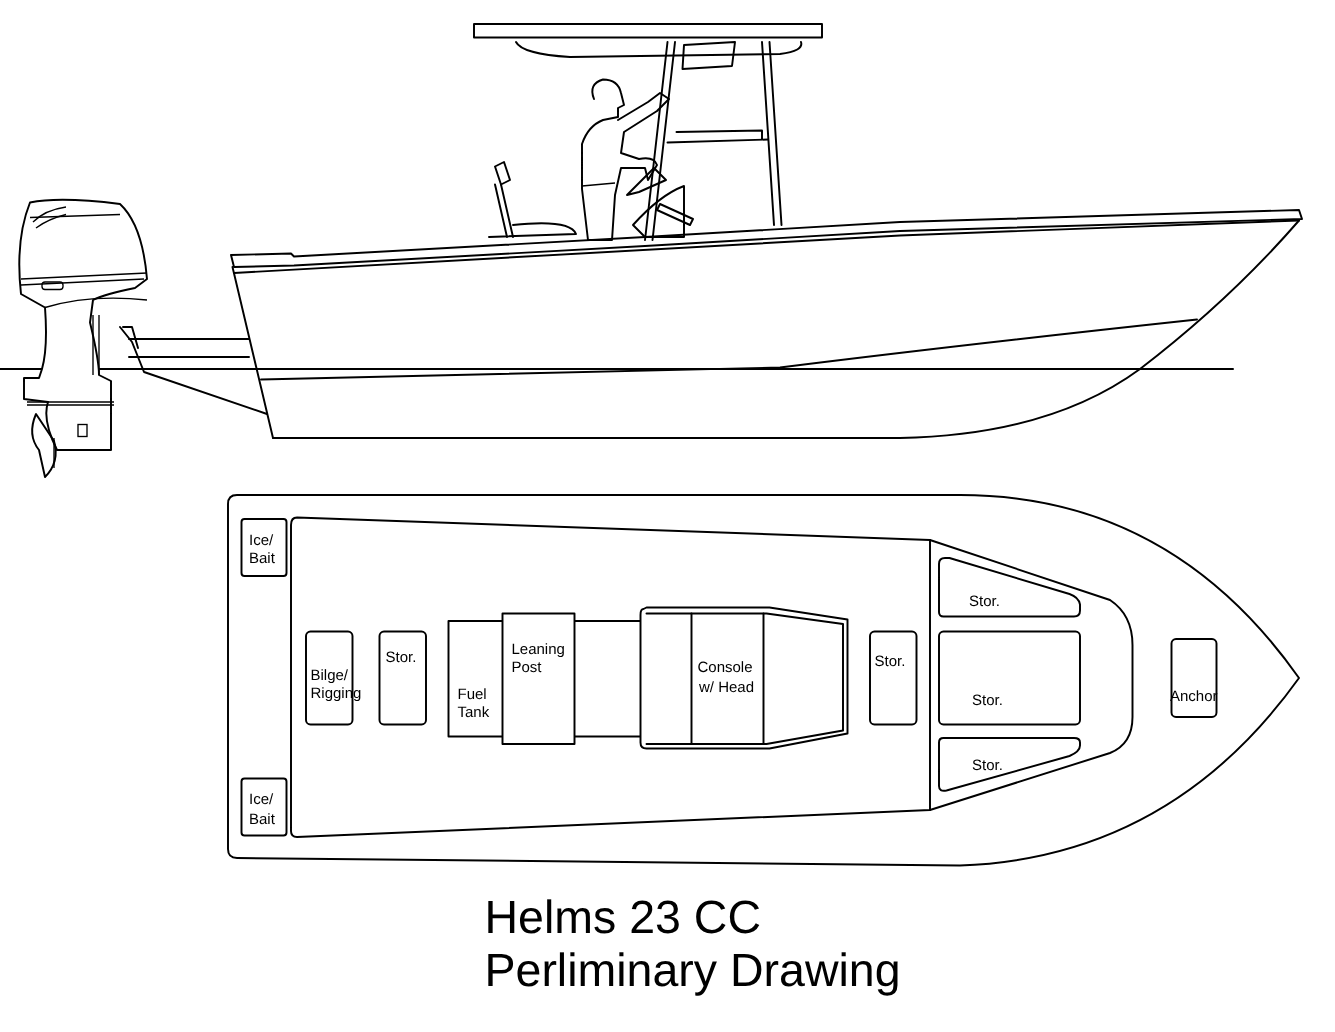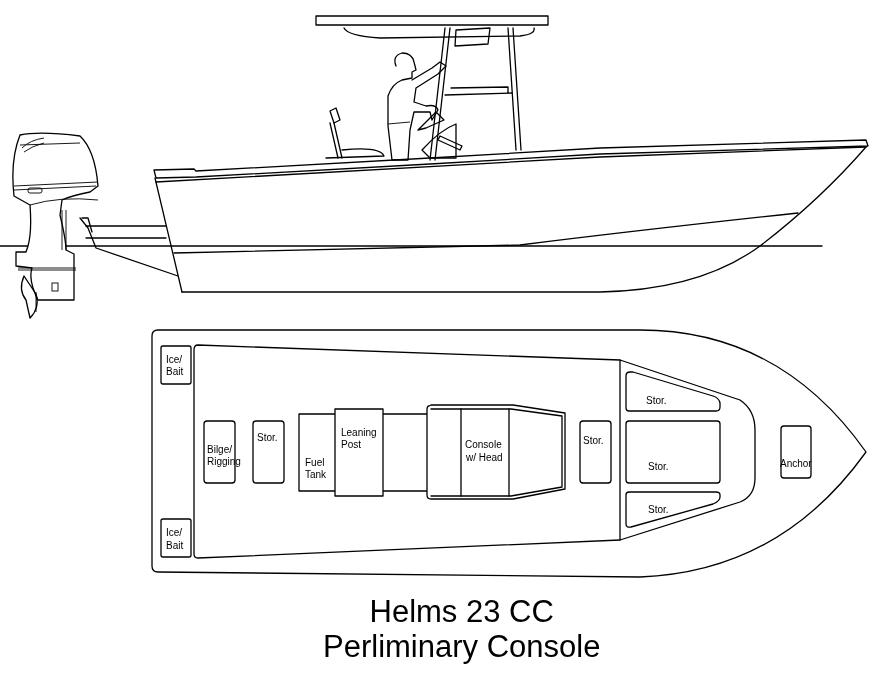--- a/index.html
+++ b/index.html
@@ -3,21 +3,21 @@
   <meta charset="utf-8">
   <style>
     html, body { margin: 0; padding: 0; background: #ffffff; }
     body { width: 890px; height: 688px; position: relative; overflow: hidden; font-family: "Liberation Sans", sans-serif; }
     svg { position: absolute; left: 0; top: 0; }
     .ln { fill: none; stroke: #000; stroke-width: 1.3; stroke-linejoin: round; stroke-linecap: round; }
     .lnf { fill: #fff; stroke: #000; stroke-width: 1.3; stroke-linejoin: round; }
     .thin { fill: none; stroke: #000; stroke-width: 0.9; }
     .lbl { font-family: "Liberation Sans", sans-serif; font-size: 10px; fill: #000; }
     .title { position: absolute; left: 323px; top: 594px; font-family: "Liberation Sans", sans-serif; font-size: 31px; line-height: 35px; color: #000; }
-    .title div { white-space: nowrap; text-align: center; }
+    .title div { white-space: nowrap; }
   </style>
 </head>
 <body>
 
 <svg width="890" height="688" viewBox="0 0 890 688">
 
   <g>
 
     <line x1="0" y1="246" x2="822" y2="246" class="ln"></line>
 
@@ -154,14 +154,14 @@
 
     <g>
       <rect class="ln" x="781" y="426" width="30" height="52" rx="3"></rect>
       <text class="lbl" x="780" y="467">Anchor</text>
     </g>
   </g>
 </svg>
 
 <div class="title">
   <div>Helms 23 CC</div>
-  <div>Perliminary Console</div>
+  <div>Perliminary Drawing</div>
 </div>
 
 </body></html>

